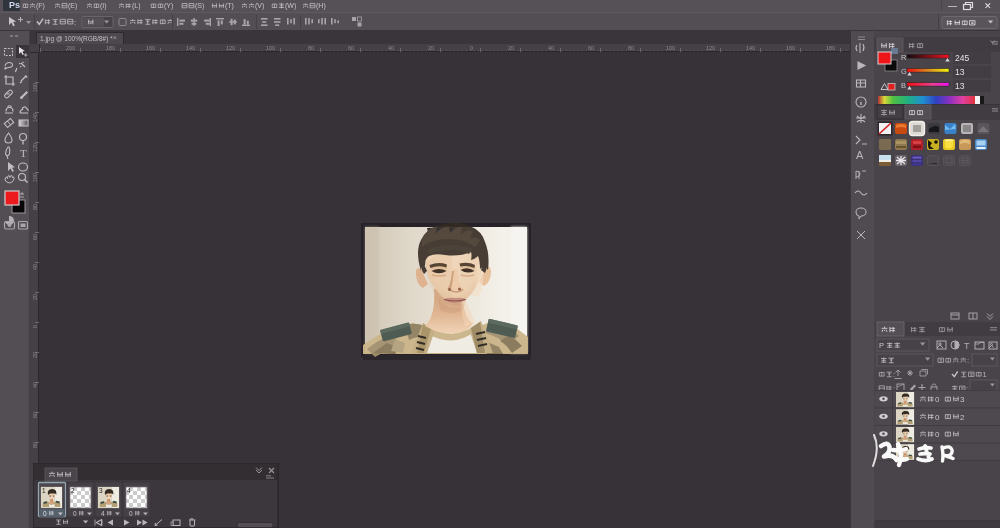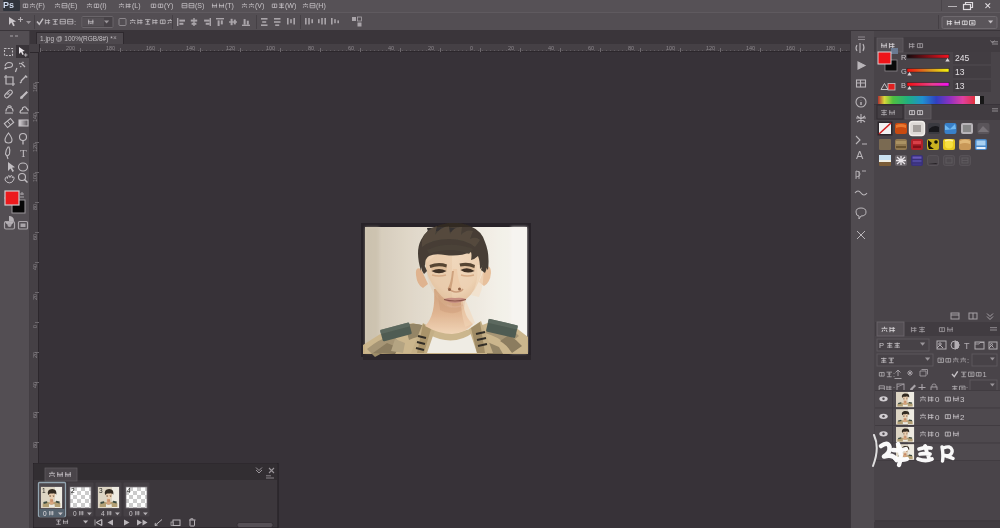--- a/index.html
+++ b/index.html
@@ -8,21 +8,21 @@
   #page{position:relative;width:1000px;height:528px;filter:blur(0.65px);}
   .abs{position:absolute;}
   .tx{color:#c9c5c9;font-size:8px;white-space:nowrap;}
 </style>
 </head>
 <body>
 <div id="page">
 
   <div class="abs" style="left:0;top:0;width:1000px;height:12px;background:#565156;"></div>
   <div class="abs" style="left:3px;top:0px;width:17px;height:11px;background:#30343c;border-radius:1px;
-       color:#cfd9ec;font-size:9px;font-weight:bold;text-align:left;line-height:11px;">Ps</div>
+       color:#cfd9ec;font-size:9px;font-weight:bold;text-align:right;line-height:11px;">Ps</div>
   <svg class="abs" style="left:0;top:0;" width="360" height="12">
       <text x="36.00" y="8.3" font-size="7" fill="#c8c4c8" font-family="Liberation Sans">(F)</text>
       <path d="M23.25,4.06 L27.75,4.06 M23.25,4.06 L23.25,7.50 M23.25,7.50 L27.75,7.50 M27.75,4.06 L27.75,7.50 M25.50,4.06 L25.50,7.50 M32.50,3.20 L32.50,4.63 M29.92,4.63 L35.08,4.63 M31.08,5.78 L30.31,7.79 M33.92,5.78 L34.69,7.79 M31.98,6.47 L33.02,6.47" stroke="#c8c4c8" stroke-width="0.70" fill="none"></path>
       <text x="68.00" y="8.3" font-size="7" fill="#c8c4c8" font-family="Liberation Sans">(E)</text>
       <path d="M57.50,3.20 L57.50,4.63 M54.92,4.63 L60.08,4.63 M56.08,5.78 L55.31,7.79 M58.92,5.78 L59.69,7.79 M56.98,6.47 L58.02,6.47 M62.05,3.48 L66.95,3.48 L66.95,7.79 L62.05,7.79Z M62.05,5.67 L66.95,5.67" stroke="#c8c4c8" stroke-width="0.70" fill="none"></path>
       <text x="100.00" y="8.3" font-size="7" fill="#c8c4c8" font-family="Liberation Sans">(I)</text>
       <path d="M89.50,3.20 L89.50,4.63 M86.92,4.63 L92.08,4.63 M88.08,5.78 L87.31,7.79 M90.92,5.78 L91.69,7.79 M88.98,6.47 L90.02,6.47 M94.25,4.06 L98.75,4.06 M94.25,4.06 L94.25,7.50 M94.25,7.50 L98.75,7.50 M98.75,4.06 L98.75,7.50 M96.50,4.06 L96.50,7.50" stroke="#c8c4c8" stroke-width="0.70" fill="none"></path>
       <text x="132.00" y="8.3" font-size="7" fill="#c8c4c8" font-family="Liberation Sans">(L)</text>
       <path d="M121.50,3.20 L121.50,4.63 M118.92,4.63 L124.08,4.63 M120.08,5.78 L119.31,7.79 M122.92,5.78 L123.69,7.79 M120.98,6.47 L122.02,6.47 M126.25,3.48 L126.25,8.08 M126.25,4.63 L130.75,4.63 M126.25,6.64 L130.75,6.64 M129.14,3.48 L129.14,8.08" stroke="#c8c4c8" stroke-width="0.70" fill="none"></path>
       <text x="164.00" y="8.3" font-size="7" fill="#c8c4c8" font-family="Liberation Sans">(Y)</text>

